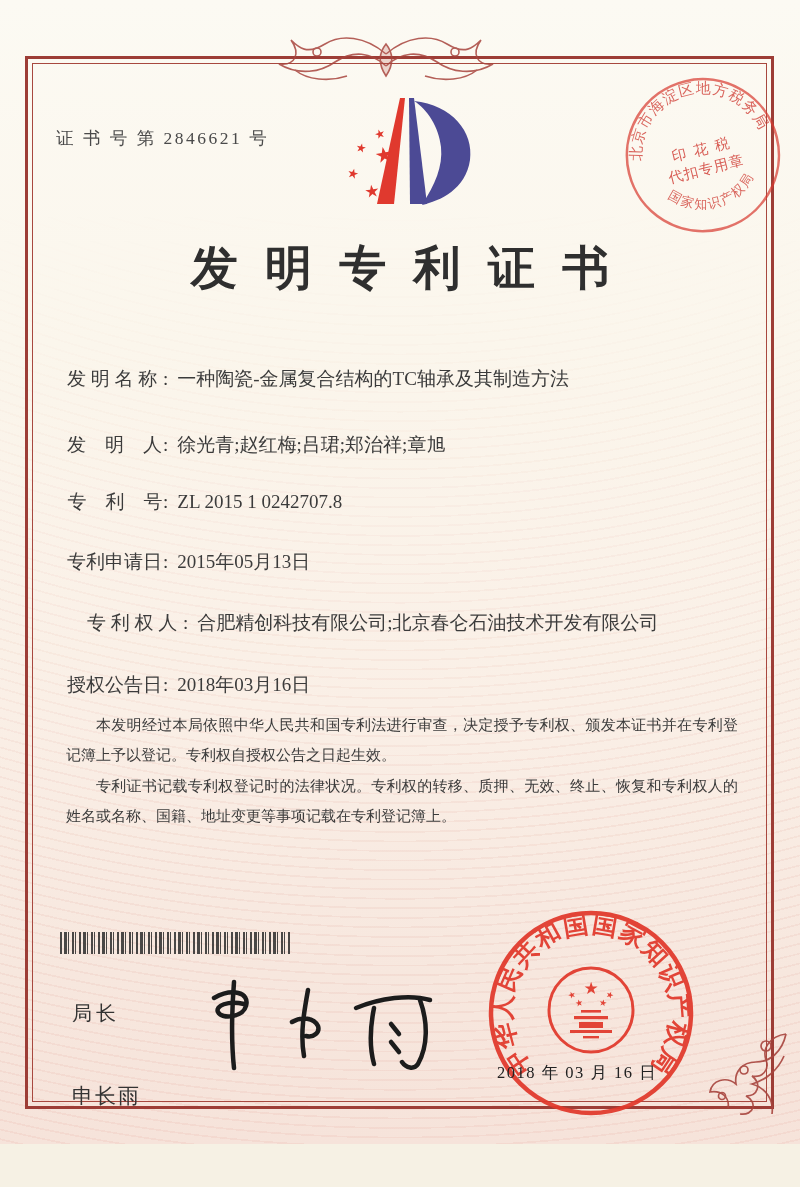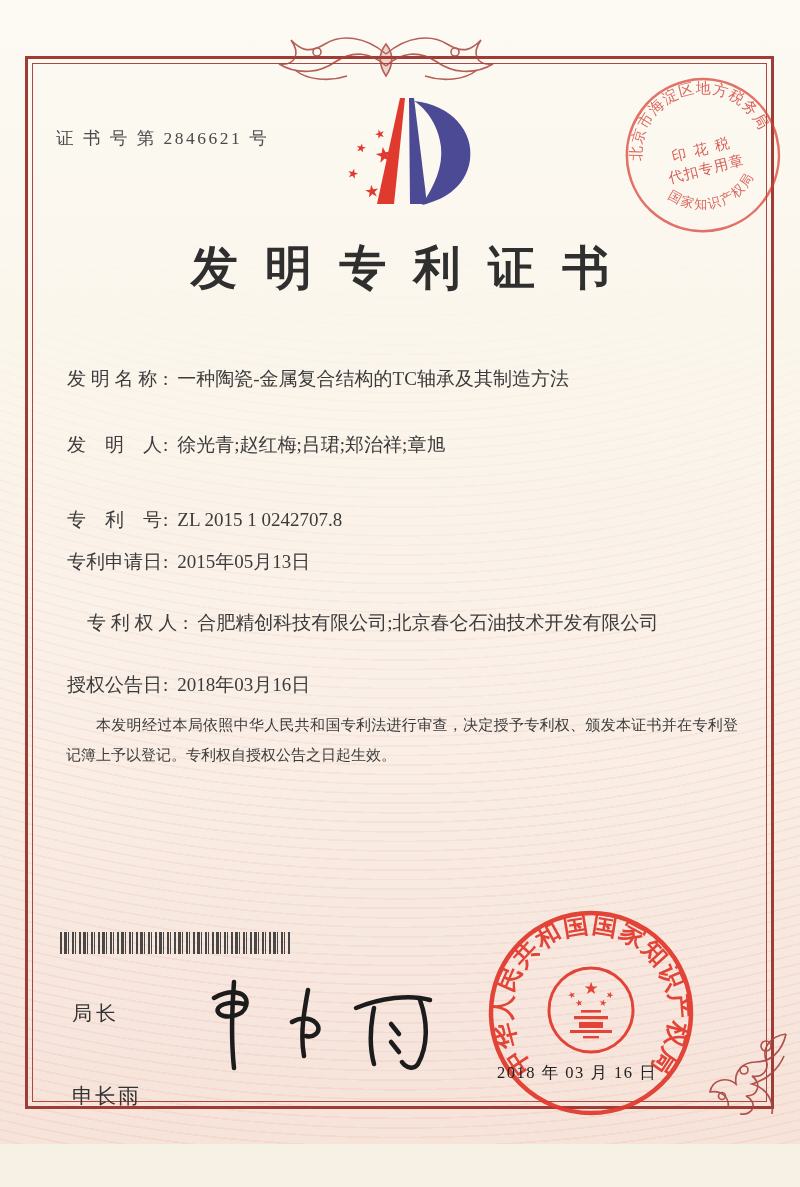--- a/index.html
+++ b/index.html
@@ -39,21 +39,21 @@
     position:absolute;left:0;right:0;top:237px;text-align:center;
     font-size:47px;font-weight:bold;color:#2f2f2f;
     letter-spacing:0.58em;text-indent:0.58em;
   }
   .fields{position:absolute;left:67px;top:360px;width:680px;}
   .field{position:absolute;left:0;white-space:nowrap;font-size:19px;color:#3b3b3b;}
   .f-label{display:inline-block;min-width:96px;}
   .f-colon{display:inline-block;margin-right:9px;}
   .field:nth-child(1){top:6px;}
   .field:nth-child(2){top:72px;}
-  .field:nth-child(3){top:147px;}
+  .field:nth-child(3){top:129px;text-align:center;}
   .field:nth-child(4){top:189px;}
   .field:nth-child(5){top:250px;margin-left:20px;}
   .field:nth-child(6){top:312px;}
   .body-text{
     position:absolute;left:66px;top:710px;width:672px;
     font-size:15px;line-height:2.02;text-align:justify;color:#3b3b3b;
   }
   .body-text p{margin:0;text-indent:2em;}
   .barcode{
     position:absolute;left:60px;top:932px;width:232px;height:22px;
@@ -153,20 +153,21 @@
     <div class="field">
       <span class="f-label">专 利 权 人</span><span class="f-colon">:</span><span class="f-value">合肥精创科技有限公司;北京春仑石油技术开发有限公司</span>
     </div>
     <div class="field">
       <span class="f-label">授权公告日</span><span class="f-colon">:</span><span class="f-value">2018年03月16日</span>
     </div>
   </div>
 
   <div class="body-text">
     <p>本发明经过本局依照中华人民共和国专利法进行审查，决定授予专利权、颁发本证书并在专利登记簿上予以登记。专利权自授权公告之日起生效。</p>
+    <p>专利证书记载专利权登记时的法律状况。专利权的转移、质押、无效、终止、恢复和专利权人的姓名或名称、国籍、地址变更等事项记载在专利登记簿上。</p>
   </div>
 
   <div class="barcode"></div>
 
   <div class="director-title">局长</div>
   <div class="director-name">申长雨</div>
 
   <svg class="signature" width="260" height="108" viewBox="0 0 260 108">
     <g fill="none" stroke="#1c1c1c" stroke-width="4.5" stroke-linecap="round" stroke-linejoin="round">
       <path d="M46,14 C44,40 43,72 46,100"></path>

